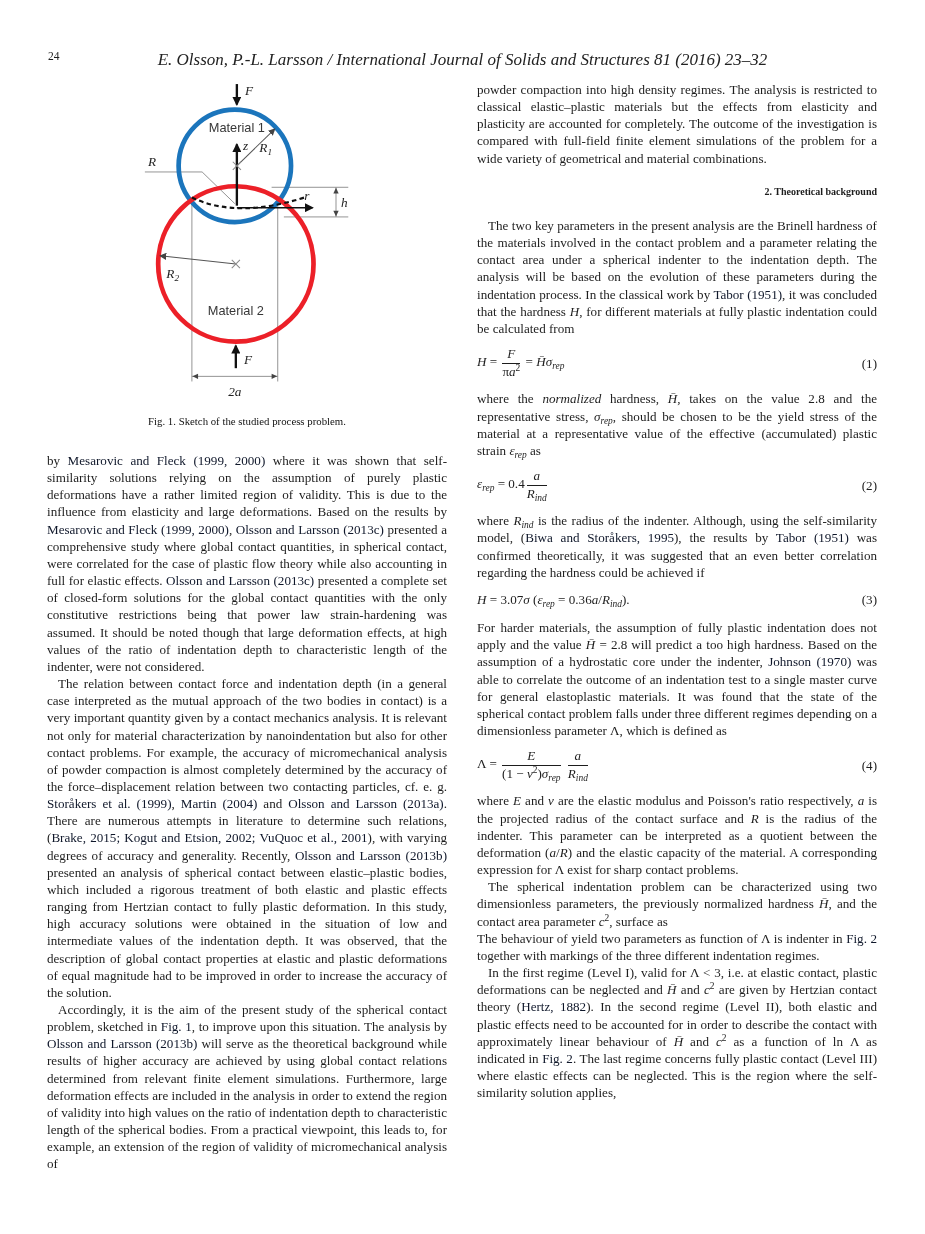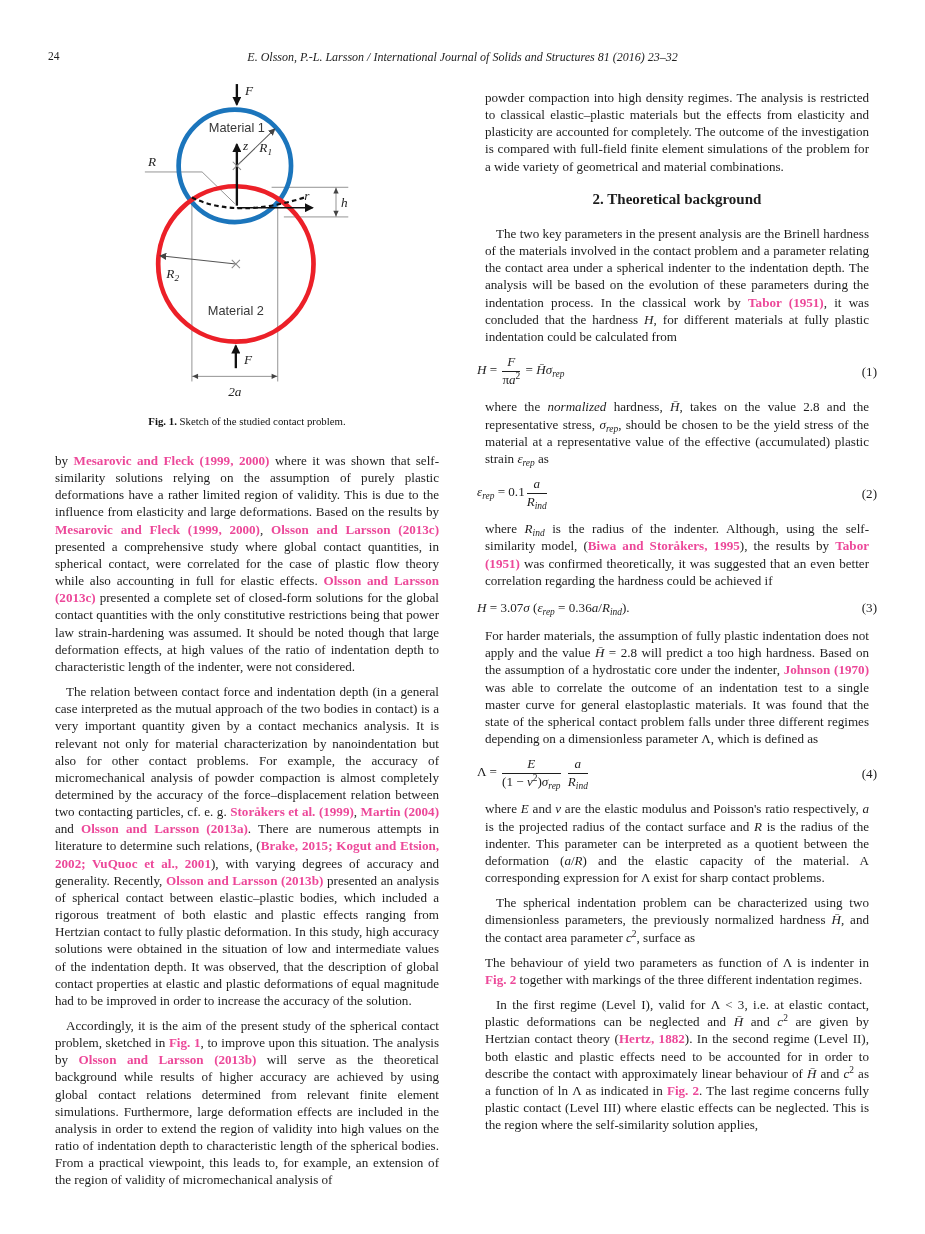--- a/index.html
+++ b/index.html
@@ -2,41 +2,41 @@
 <html lang="en"><head>
 <meta charset="utf-8">
 <style>
   html,body{margin:0;padding:0;}
   body{
     width:925px;height:1234px;overflow:hidden;background:#ffffff;
     font-family:"Liberation Serif",serif;color:#1d1d1d;
   }
   .header{position:relative;margin:50px 47px 0 47px;height:16px;}
   .pagenum{position:absolute;left:1px;top:0;font-size:11.5px;text-align:right;}
-  .runhead{display:block;text-align:center;font-style:italic;font-size:12px;color:#222;}
+  .runhead{display:block;text-align:center;font-style:italic;font-size:17px;color:#222;}
   .columns{display:flex;gap:30px;padding:0 47px;margin-top:15px;}
   .col{width:400px;font-size:13.1px;line-height:17.15px;text-align:justify;hyphens:auto;}
-  p.para{margin:8px;}
+  p.para{margin:0;}
   p.indent{text-indent:11px;}
-  .s-link{color:#ec4899;font-weight:bold;}
+  .s-link{color:#0f172a;}
   .s-i{font-style:italic;}
   .s-sub{font-style:italic;font-size:0.72em;vertical-align:-0.3em;line-height:0;}
   .s-sup{font-size:0.72em;vertical-align:0.55em;line-height:0;}
-  .section{font-size:15px;font-weight:bold;margin:16px 0 17px 0;text-align:center;}
+  .section{font-size:10px;font-weight:bold;margin:16px 0 17px 0;text-align:right;}
   .eq{display:flex;align-items:center;margin:10px 0 11px 0;}
   .eq-body{flex:1;text-align:left;}
   .eq-num{padding-left:8px;}
   .frac{display:inline-block;text-align:center;vertical-align:-0.75em;line-height:1.12;margin:0 2px;}
   .frac .fnum{display:block;padding:0 3px 1px 3px;border-bottom:1px solid #1d1d1d;}
   .frac .fden{display:block;padding-top:1px;}
   
   .figure{margin:0 0 24px 0;}
   .figure svg{display:block;margin-left:82px;}
   .caption{font-size:10.8px;text-align:center;margin-top:9px;line-height:13px;color:#111;}
-  .cap-label{font-weight:bold;text-align:right;}
+  .cap-label{font-weight:normal;text-align:right;}
   .fm{font-family:"Liberation Serif",serif;font-style:italic;font-size:13px;fill:#222;}
   .fsub{font-size:9px;}
   .fmat{font-family:"Liberation Sans",sans-serif;font-size:12.5px;fill:#373737;}
 </style>
 </head>
 <body>
 
 <div class="header">
   <span class="pagenum">24</span>
   <span class="runhead">E. Olsson, P.-L. Larsson / International Journal of Solids and Structures 81 (2016) 23–32</span>
@@ -97,21 +97,21 @@
         <text class="fm" x="17" y="83">R</text>
         <text class="fm" x="170" y="116">r</text>
         <text class="fm" x="206" y="123">h</text>
         <text class="fm" x="35" y="193"><tspan>R</tspan><tspan class="fsub" dy="3">2</tspan></text>
         <text class="fmat" x="103" y="229" text-anchor="middle">Material 2</text>
         <text class="fm" x="111" y="277">F</text>
         <text class="fm" x="102" y="308" text-anchor="middle">2a</text>
       </svg>
       <div class="caption">
         <span class="cap-label">Fig. 1.</span>
-        <span>Sketch of the studied contact problem.</span>
+        <span>Sketch of the studied process problem.</span>
       </div>
     </div>
 
     <p class="para"><span>by </span><span class="s-link">Mesarovic and Fleck (1999, 2000)</span><span> where it was shown that self-similarity solutions relying on the assumption of purely plastic deformations have a rather limited region of validity. This is due to the influence from elasticity and large deformations. Based on the results by </span><span class="s-link">Mesarovic and Fleck (1999, 2000)</span><span>, </span><span class="s-link">Olsson and Larsson (2013c)</span><span> presented a comprehensive study where global contact quantities, in spherical contact, were correlated for the case of plastic flow theory while also accounting in full for elastic effects. </span><span class="s-link">Olsson and Larsson (2013c)</span><span> presented a complete set of closed-form solutions for the global contact quantities with the only constitutive restrictions being that power law strain-hardening was assumed. It should be noted though that large deformation effects, at high values of the ratio of indentation depth to characteristic length of the indenter, were not considered.</span></p>
     <p class="para indent"><span>The relation between contact force and indentation depth (in a general case interpreted as the mutual approach of the two bodies in contact) is a very important quantity given by a contact mechanics analysis. It is relevant not only for material characterization by nanoindentation but also for other contact problems. For example, the accuracy of micromechanical analysis of powder compaction is almost completely determined by the accuracy of the force–displacement relation between two contacting particles, cf. e. g. </span><span class="s-link">Storåkers et al. (1999)</span><span>, </span><span class="s-link">Martin (2004)</span><span> and </span><span class="s-link">Olsson and Larsson (2013a)</span><span>. There are numerous attempts in literature to determine such relations, (</span><span class="s-link">Brake, 2015; Kogut and Etsion, 2002; VuQuoc et al., 2001</span><span>), with varying degrees of accuracy and generality. Recently, </span><span class="s-link">Olsson and Larsson (2013b)</span><span> presented an analysis of spherical contact between elastic–plastic bodies, which included a rigorous treatment of both elastic and plastic effects ranging from Hertzian contact to fully plastic deformation. In this study, high accuracy solutions were obtained in the situation of low and intermediate values of the indentation depth. It was observed, that the description of global contact properties at elastic and plastic deformations of equal magnitude had to be improved in order to increase the accuracy of the solution.</span></p>
     <p class="para indent"><span>Accordingly, it is the aim of the present study of the spherical contact problem, sketched in </span><span class="s-link">Fig. 1</span><span>, to improve upon this situation. The analysis by </span><span class="s-link">Olsson and Larsson (2013b)</span><span> will serve as the theoretical background while results of higher accuracy are achieved by using global contact relations determined from relevant finite element simulations. Furthermore, large deformation effects are included in the analysis in order to extend the region of validity into high values on the ratio of indentation depth to characteristic length of the spherical bodies. From a practical viewpoint, this leads to, for example, an extension of the region of validity of micromechanical analysis of</span></p>
   </div>
 
   <div class="col">
     <p class="para"><span>powder compaction into high density regimes. The analysis is restricted to classical elastic–plastic materials but the effects from elasticity and plasticity are accounted for completely. The outcome of the investigation is compared with full-field finite element simulations of the problem for a wide variety of geometrical and material combinations.</span></p>
@@ -121,21 +121,21 @@
     <p class="para indent"><span>The two key parameters in the present analysis are the Brinell hardness of the materials involved in the contact problem and a parameter relating the contact area under a spherical indenter to the indentation depth. The analysis will be based on the evolution of these parameters during the indentation process. In the classical work by </span><span class="s-link">Tabor (1951)</span><span>, it was concluded that the hardness </span><span class="s-i">H</span><span>, for different materials at fully plastic indentation could be calculated from</span></p>
 
     <div class="eq">
       <span class="eq-body"><span class="s-i">H</span><span> = </span><span class="frac"><span class="fnum"><span class="s-i">F</span></span><span class="fden"><span>π</span><span class="s-i">a</span><span class="s-sup">2</span></span></span><span> = </span><span class="s-i">H̄</span><span class="s-i">σ</span><span class="s-sub">rep</span></span>
       <span class="eq-num">(1)</span>
     </div>
 
     <p class="para"><span>where the </span><span class="s-i">normalized</span><span> hardness, </span><span class="s-i">H̄</span><span>, takes on the value 2.8 and the representative stress, </span><span class="s-i">σ</span><span class="s-sub">rep</span><span>, should be chosen to be the yield stress of the material at a representative value of the effective (accumulated) plastic strain </span><span class="s-i">ε</span><span class="s-sub">rep</span><span> as</span></p>
 
     <div class="eq">
-      <span class="eq-body"><span class="s-i">ε</span><span class="s-sub">rep</span><span> = 0.1</span><span class="frac"><span class="fnum"><span class="s-i">a</span></span><span class="fden"><span class="s-i">R</span><span class="s-sub">ind</span></span></span></span>
+      <span class="eq-body"><span class="s-i">ε</span><span class="s-sub">rep</span><span> = 0.4</span><span class="frac"><span class="fnum"><span class="s-i">a</span></span><span class="fden"><span class="s-i">R</span><span class="s-sub">ind</span></span></span></span>
       <span class="eq-num">(2)</span>
     </div>
 
     <p class="para"><span>where </span><span class="s-i">R</span><span class="s-sub">ind</span><span> is the radius of the indenter. Although, using the self-similarity model, (</span><span class="s-link">Biwa and Storåkers, 1995</span><span>), the results by </span><span class="s-link">Tabor (1951)</span><span> was confirmed theoretically, it was suggested that an even better correlation regarding the hardness could be achieved if</span></p>
 
     <div class="eq">
       <span class="eq-body"><span class="s-i">H</span><span> = 3.07</span><span class="s-i">σ</span><span> (</span><span class="s-i">ε</span><span class="s-sub">rep</span><span> = 0.36</span><span class="s-i">a</span><span>/</span><span class="s-i">R</span><span class="s-sub">ind</span><span>).</span></span>
       <span class="eq-num">(3)</span>
     </div>
 

